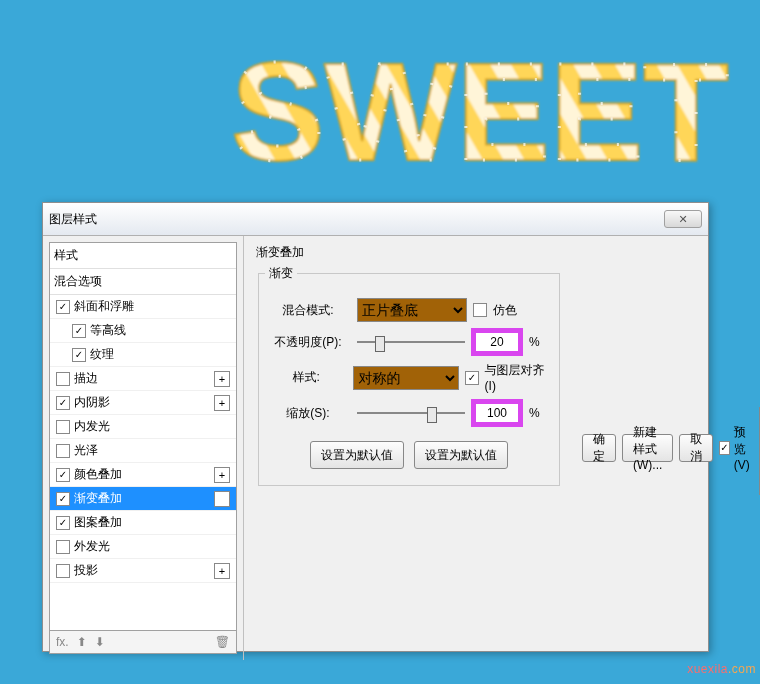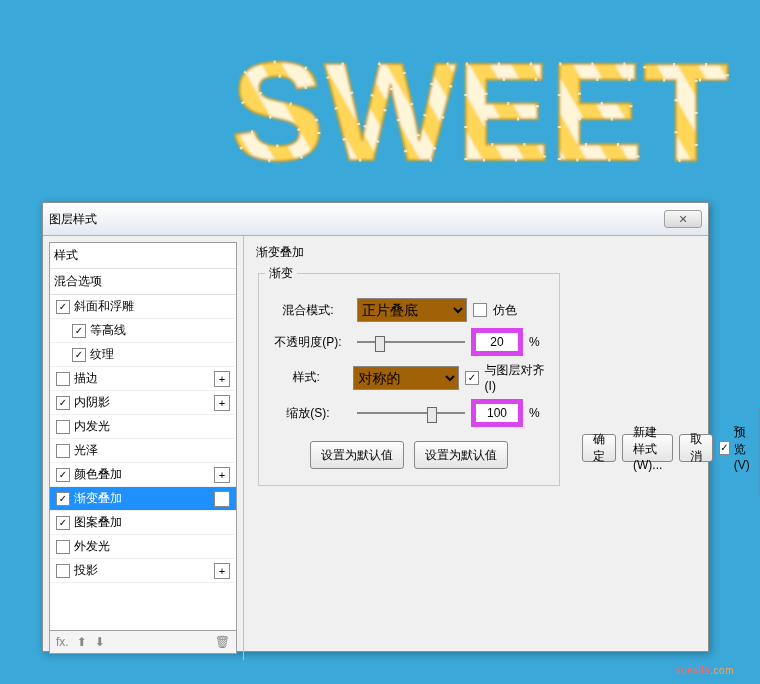--- a/index.html
+++ b/index.html
@@ -36,21 +36,21 @@
 .btn{border:1px solid #888;background:linear-gradient(#fdfdfd,#e4e4e4);border-radius:3px;padding:2px 10px;height:22px;display:inline-flex;align-items:center;justify-content:center;cursor:default}
 .grad-swatch{width:110px;height:18px;border:1px solid #666;background:linear-gradient(to right,#f6f6f6,#cfcfcf);display:inline-flex}
 .grad-swatch .dd{width:14px;height:100%;border-left:1px solid #666;display:flex;align-items:center;justify-content:center;font-size:9px}
 .angle-dial{width:30px;height:30px;border:1px solid #888;border-radius:50%;background:#fff;position:relative}
 .angle-dial::after{content:"";position:absolute;left:50%;top:50%;width:1px;height:12px;background:#000;transform-origin:top;transform:translate(-50%,0) rotate(0deg)}
 .right-col{width:118px;padding:8px;display:flex;flex-direction:row;gap:6px;align-items:center}
 .right-col .btn{width:100%;justify-content:center}
 .preview-row{display:flex;align-items:center;gap:4px;}
 .preview-box{margin-top:6px;width:86px;height:86px;border:1px solid #888;background:#fff;align-self:center;position:relative;overflow:hidden}
 .preview-box::after{content:"";position:absolute;inset:6px;background:linear-gradient(135deg,#fff6d8 0,#fff6d8 25%,#ffd34e 25%,#ffd34e 50%,#fff6d8 50%,#fff6d8 75%,#ffd34e 75%) ;background-size:40px 40px;border-radius:10px}
-.watermark{position:absolute;right:26px;bottom:8px;color:#fb6d6d;font-size:10px;letter-spacing:0.5px}
+.watermark{position:absolute;right:4px;bottom:8px;color:#fb6d6d;font-size:12px;letter-spacing:0.5px}
 .watermark .com{color:#f7a650}
 </style>
 </head>
 <body>
 
 <div class="candy-text">
 <svg viewBox="0 0 560 170">
 <defs>
 <pattern id="stripe" patternUnits="userSpaceOnUse" width="36" height="36" patternTransform="rotate(-30)">
 <rect width="36" height="36" fill="#fff5d8"></rect>

